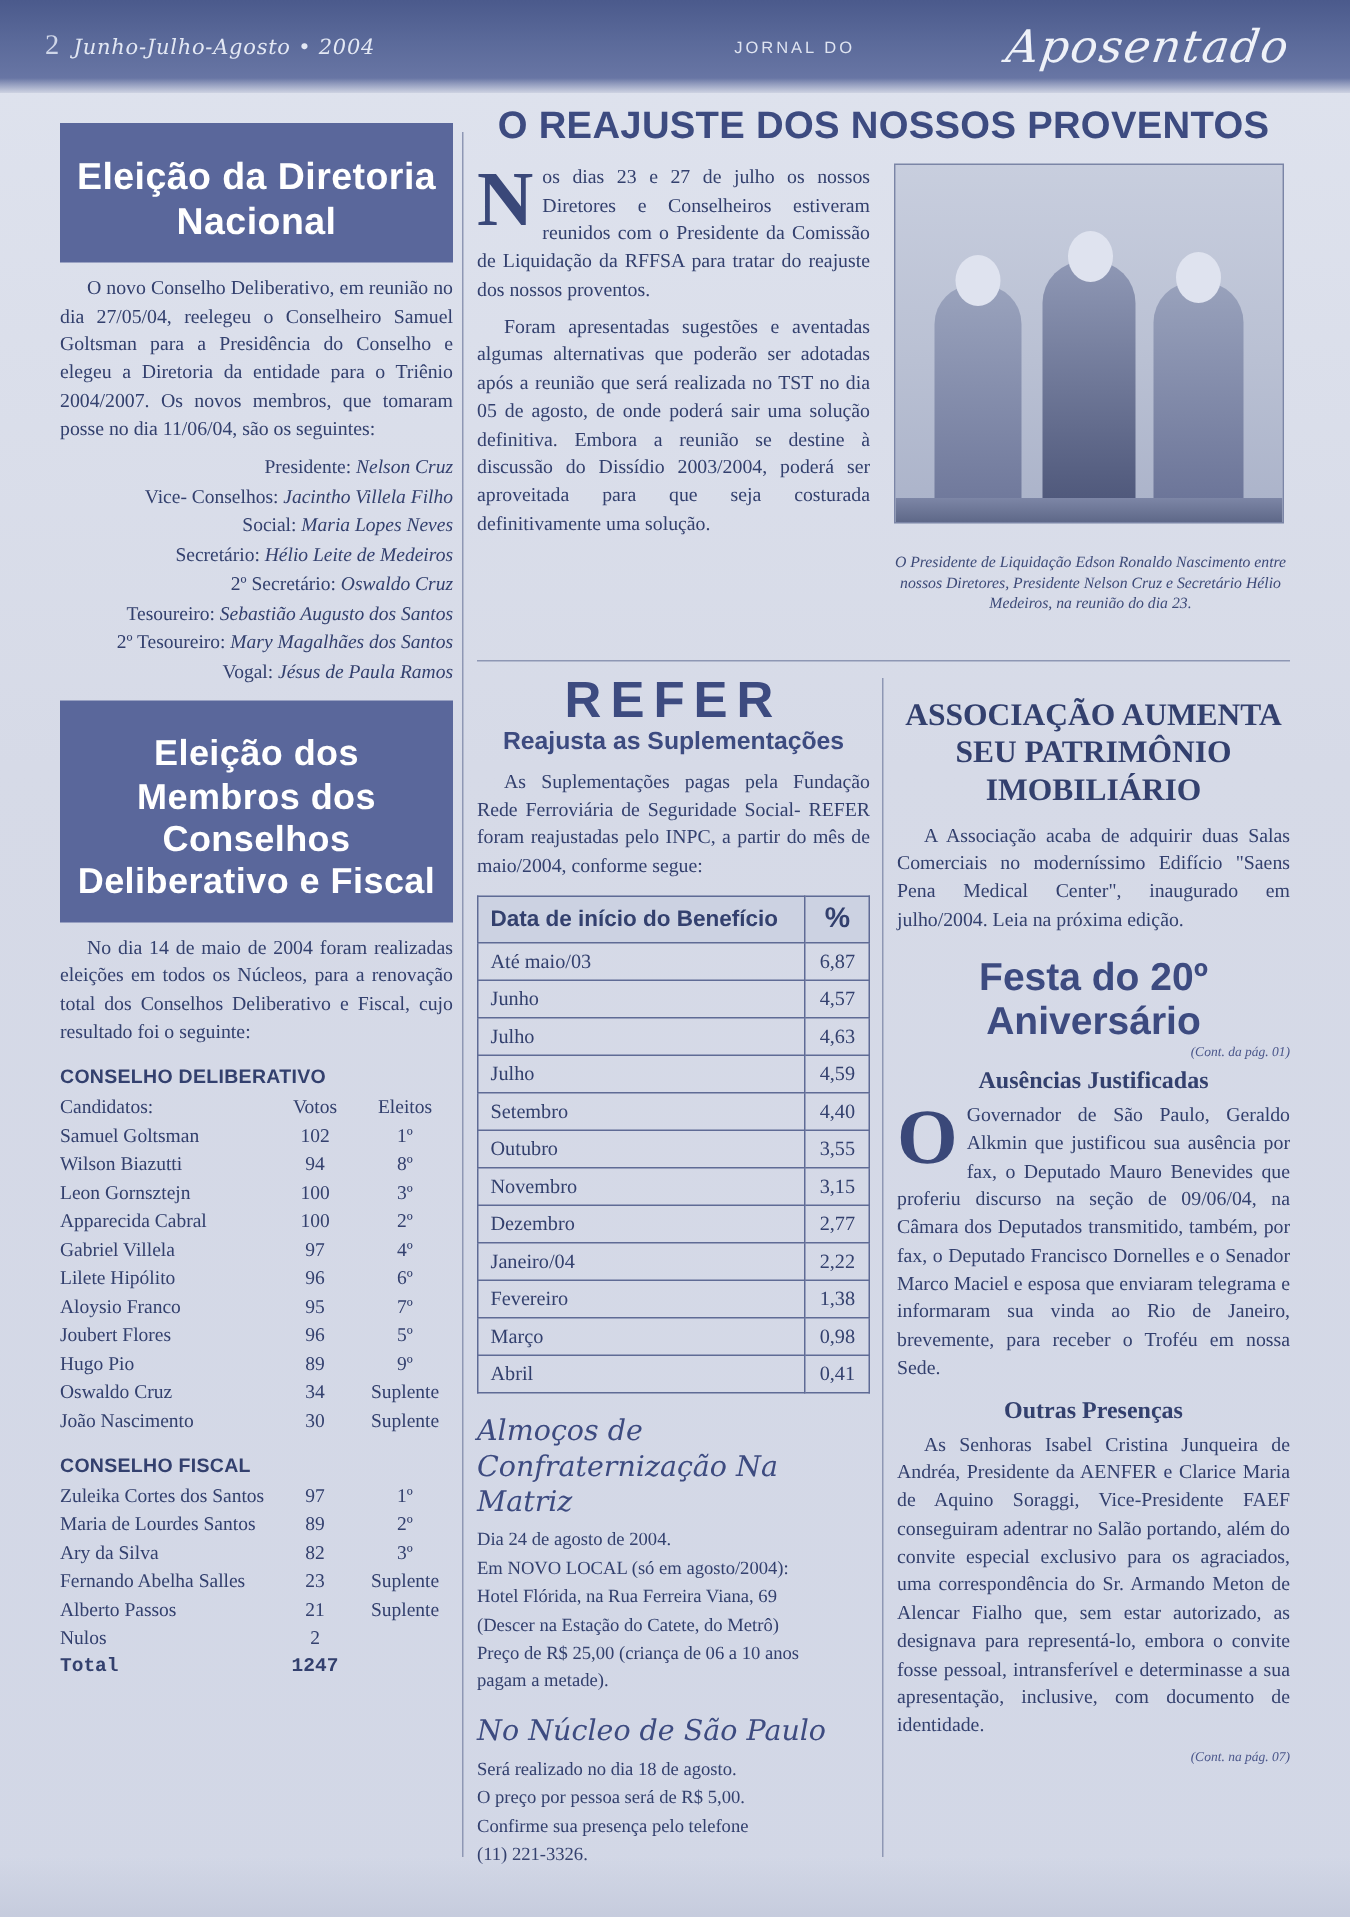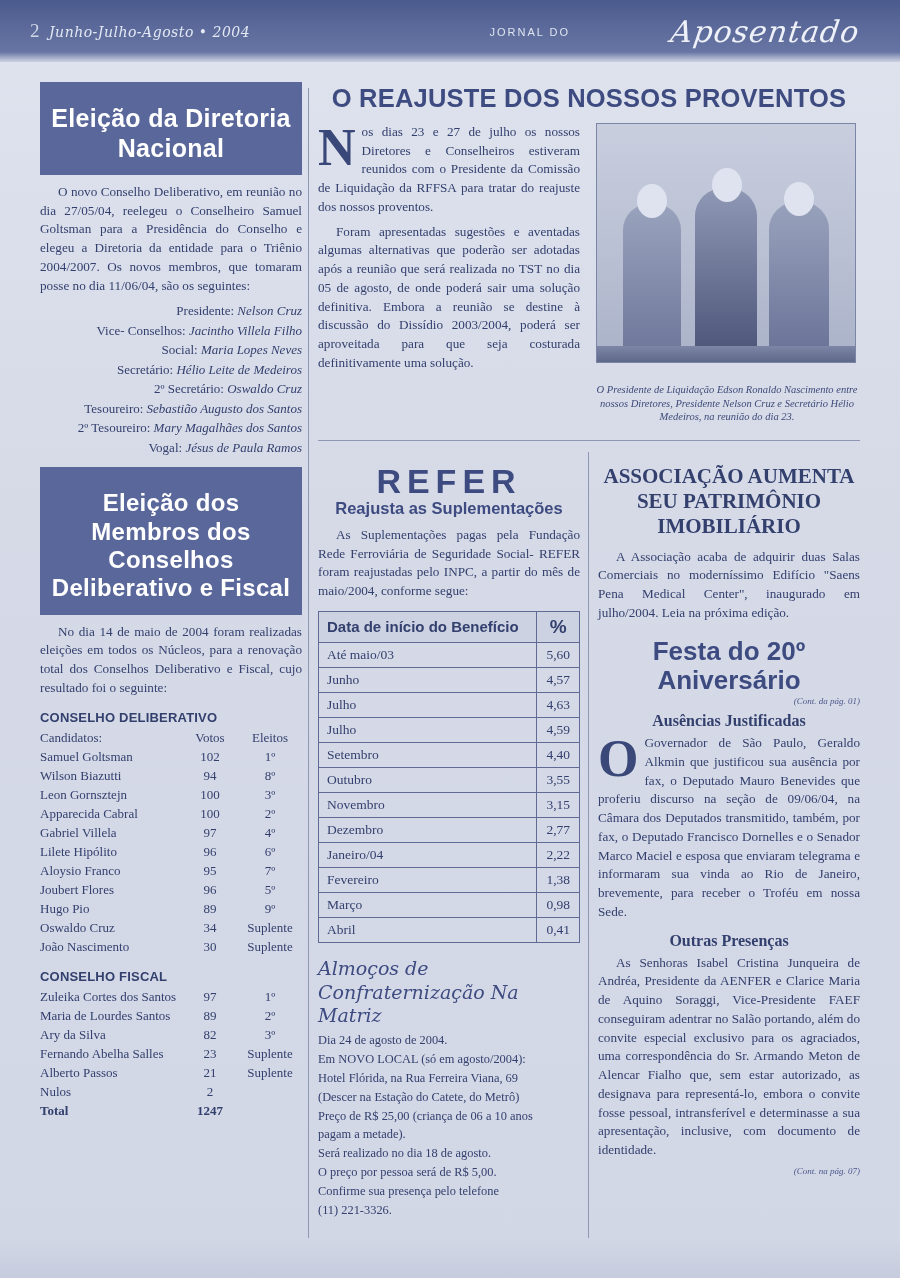--- a/index.html
+++ b/index.html
@@ -70,21 +70,21 @@
     transform: skewX(-8deg);
   }
   
   .col-left {
     position: absolute;
     left: 40px; top: 82px;
     width: 262px;
   }
   .col-mid {
     position: absolute;
-    left: 318px; top: 84px;
+    left: 318px; top: 70px;
     width: 262px;
   }
   .col-right {
     position: absolute;
     left: 598px; top: 464px;
     width: 262px;
   }
   .rule-v {
     position: absolute;
     background: #8e97b4;
@@ -241,21 +241,21 @@
   table.votes {
     width: 100%;
     border-collapse: collapse;
     font-size: 13px;
     color: #33406e;
   }
   table.votes td { padding: 1.5px 0; }
   table.votes td.n { text-align: center; width: 56px; }
   table.votes td.e { text-align: center; width: 64px; }
   table.votes tr.hdr td { }
-  table.votes tr.total td { font-weight: bold; font-family: Liberation Serif, serif; margin-left: 28px; }
+  table.votes tr.total td { font-weight: bold; font-family: Liberation Mono, monospace; margin-left: 28px; }
   
   .assoc-title {
     font-family: "Liberation Serif", serif;
     font-weight: bold;
     font-size: 21px;
     text-align: center;
     line-height: 1.2;
     color: #33406e;
   }
   .festa-title {
@@ -470,21 +470,21 @@
       </div>
 
       <table class="refer">
         <tbody>
             <tr>
           <th>Data de início do Benefício</th>
           <th class="pct">%</th>
         </tr>
         <tr>
               <td>Até maio/03</td>
-              <td class="val">5,60</td>
+              <td class="val">6,87</td>
             </tr>
         <tr>
               <td>Junho</td>
               <td class="val">4,57</td>
             </tr>
         <tr>
               <td>Julho</td>
               <td class="val">4,63</td>
             </tr>
         <tr>
@@ -529,20 +529,21 @@
       <div class="script-head">Almoços de Confraternização Na Matriz</div>
       <div class="small-body">
         <p>Dia 24 de agosto de 2004.</p>
         <p>Em NOVO LOCAL (só em agosto/2004):</p>
         <p>Hotel Flórida, na Rua Ferreira Viana, 69</p>
         <p>(Descer na Estação do Catete, do Metrô)</p>
         <p>Preço de R$ 25,00 (criança de 06 a 10 anos</p>
         <p>pagam a metade).</p>
       </div>
 
+      <div class="script-head">No Núcleo de São Paulo</div>
       <div class="small-body">
         <p>Será realizado no dia 18 de agosto.</p>
         <p>O preço por pessoa será de R$ 5,00.</p>
         <p>Confirme sua presença pelo telefone</p>
         <p>(11) 221-3326.</p>
       </div>
     </div>
   </div>
 
   <div class="col-right">

